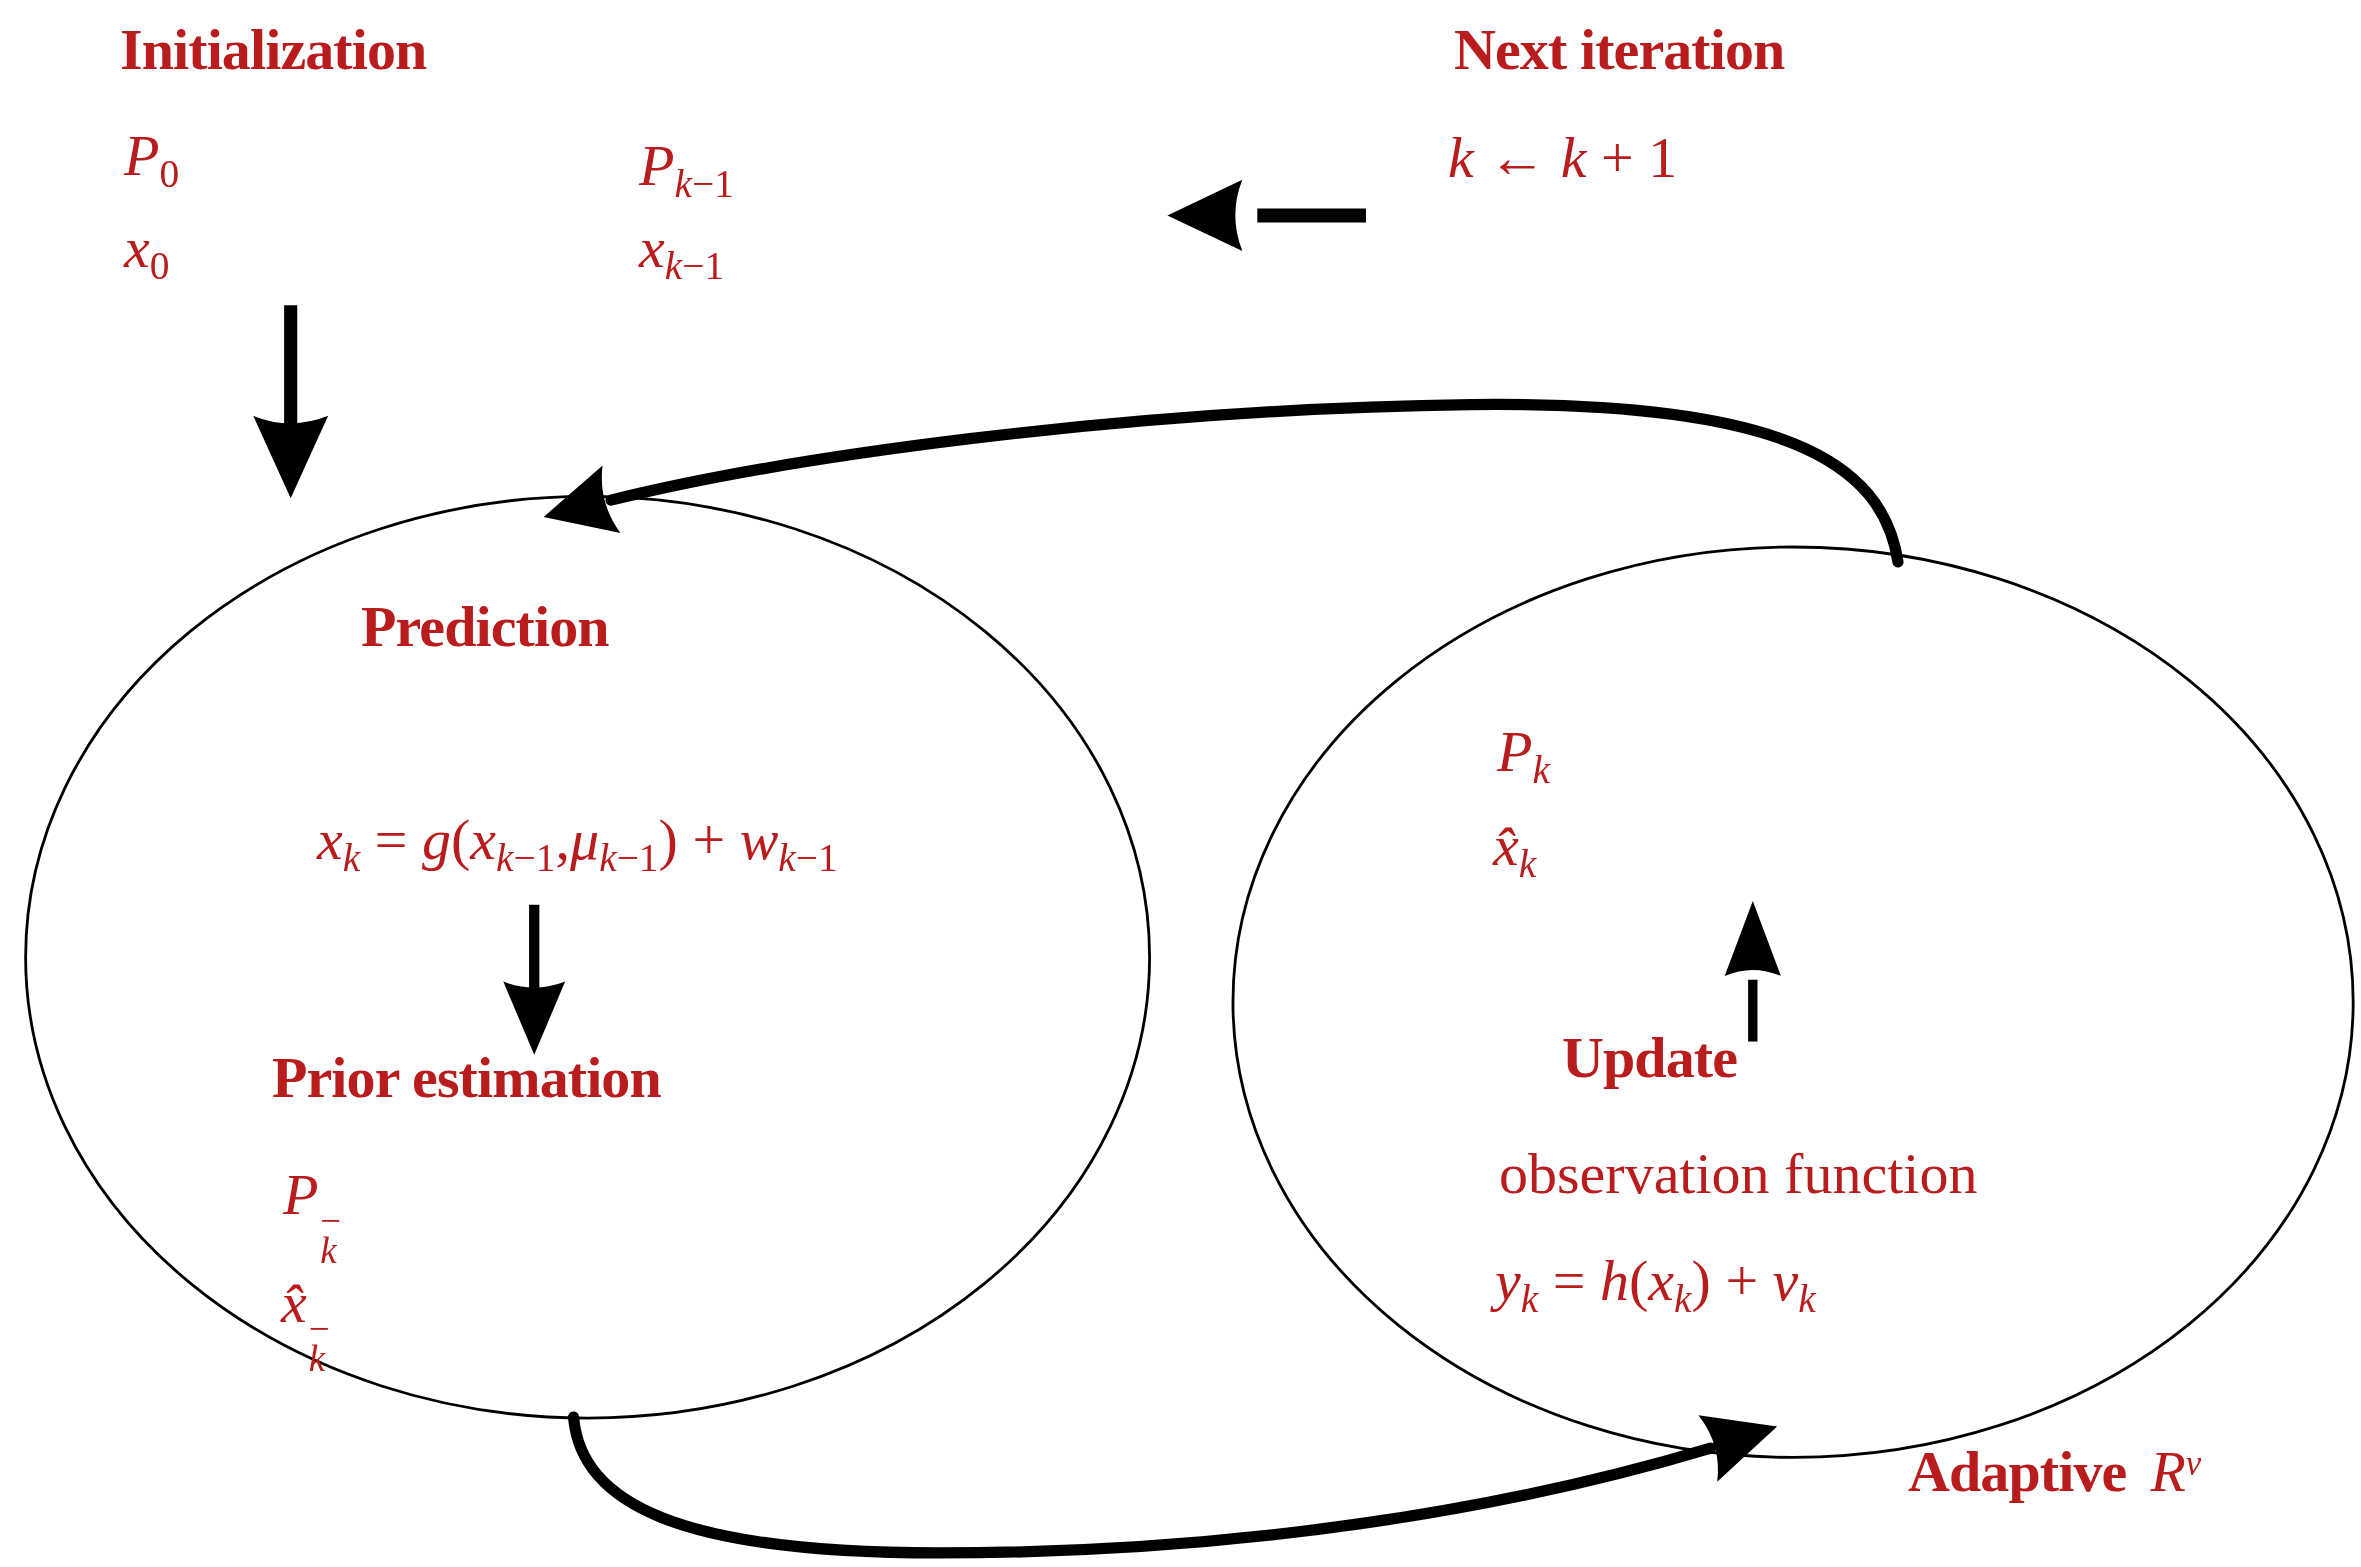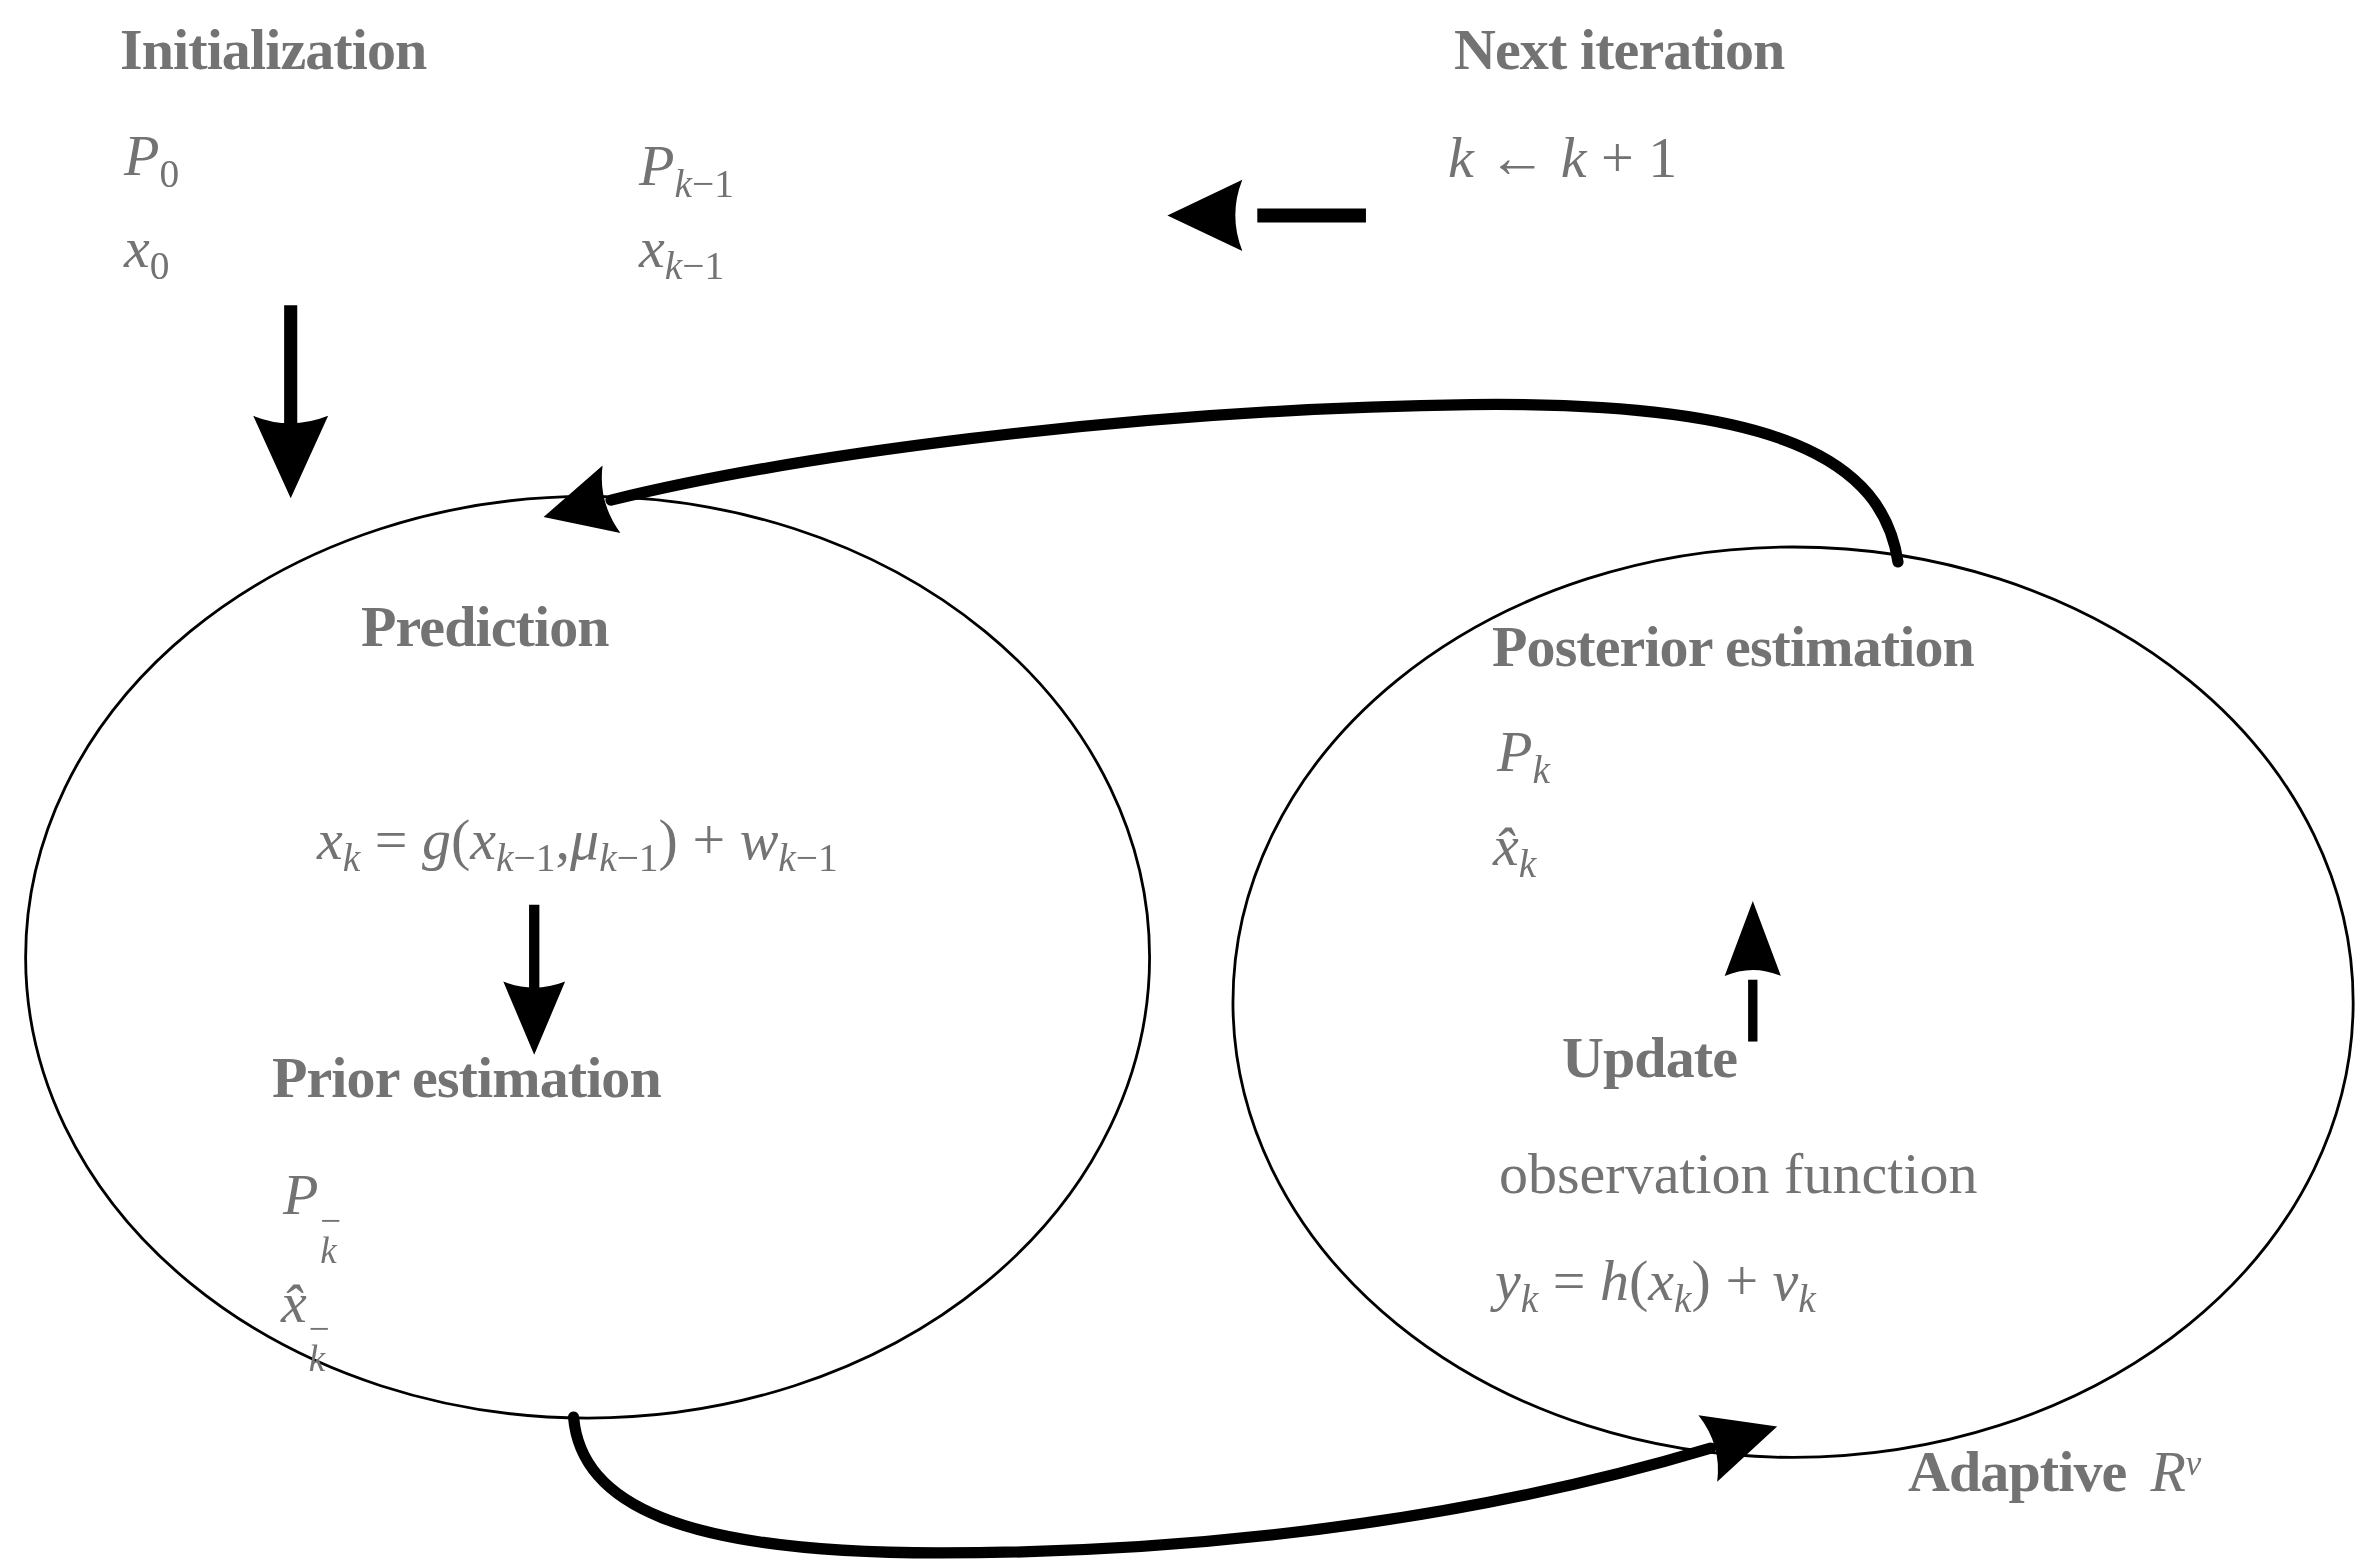--- a/index.html
+++ b/index.html
@@ -2,21 +2,21 @@
 <html style="font-size:15px"><head>
 <meta charset="utf-8">
 <style>
   html,body{margin:0;padding:0;background:#fff;}
   .canvas{
     position:relative;
     width:2361px;height:1567px;
     background:#ffffff;
     font-family:"Liberation Serif","DejaVu Serif",serif;
     font-size:58px;
-    color:#737373;
+    color:#b91c1c;
     overflow:hidden;
   }
   .abs{position:absolute;white-space:nowrap;line-height:1;}
   .h{font-weight:700;letter-spacing:-0.9px;}
   .i{font-style:italic;}
   .sb{font-size:0.68em;vertical-align:-0.30em;}
   .sp{font-size:0.60em;vertical-align:0.45em;}
   .ss{display:inline-flex;flex-direction:column;align-items:flex-start;
       font-size:0.64em;line-height:0.80;vertical-align:-0.52em;margin-left:1.9px;}
   .ss .up{display:block;}
@@ -81,21 +81,20 @@
   <div class="abs h" style="left:272px;top:1049px">Prior estimation</div>
   <div class="abs" style="left:283px;top:1166px"><span class="i">P</span><span class="ss">
         <span class="up">−</span>
         <span class="dn i">k</span>
       </span></div>
   <div class="abs" style="left:281px;top:1274px"><span class="i">x̂</span><span class="ss">
         <span class="up">−</span>
         <span class="dn i">k</span>
       </span></div>
 
-  <div class="abs h" style="left:1492px;top:618px">Posterior estimation</div>
   <div class="abs" style="left:1497px;top:723px"><span class="i">P</span><span class="sb i">k</span></div>
   <div class="abs" style="left:1493px;top:817px"><span class="i">x̂</span><span class="sb i">k</span></div>
 
   <div class="abs h" style="left:1562px;top:1029px">Update</div>
   <div class="abs" style="left:1499px;top:1145px">observation function</div>
 
   <div class="abs" style="left:1495px;top:1252px"><span class="i">y</span><span class="sb i">k</span><span> = </span><span class="i">h</span><span>(</span><span class="i">x</span><span class="sb i">k</span><span>)</span><span> + </span><span class="i">v</span><span class="sb i">k</span></div>
 
   <div class="abs" style="left:1908px;top:1443px"><span class="h">Adaptive</span><span class="i" style="margin-left:24px">R</span><span class="sp i">v</span></div>
 

